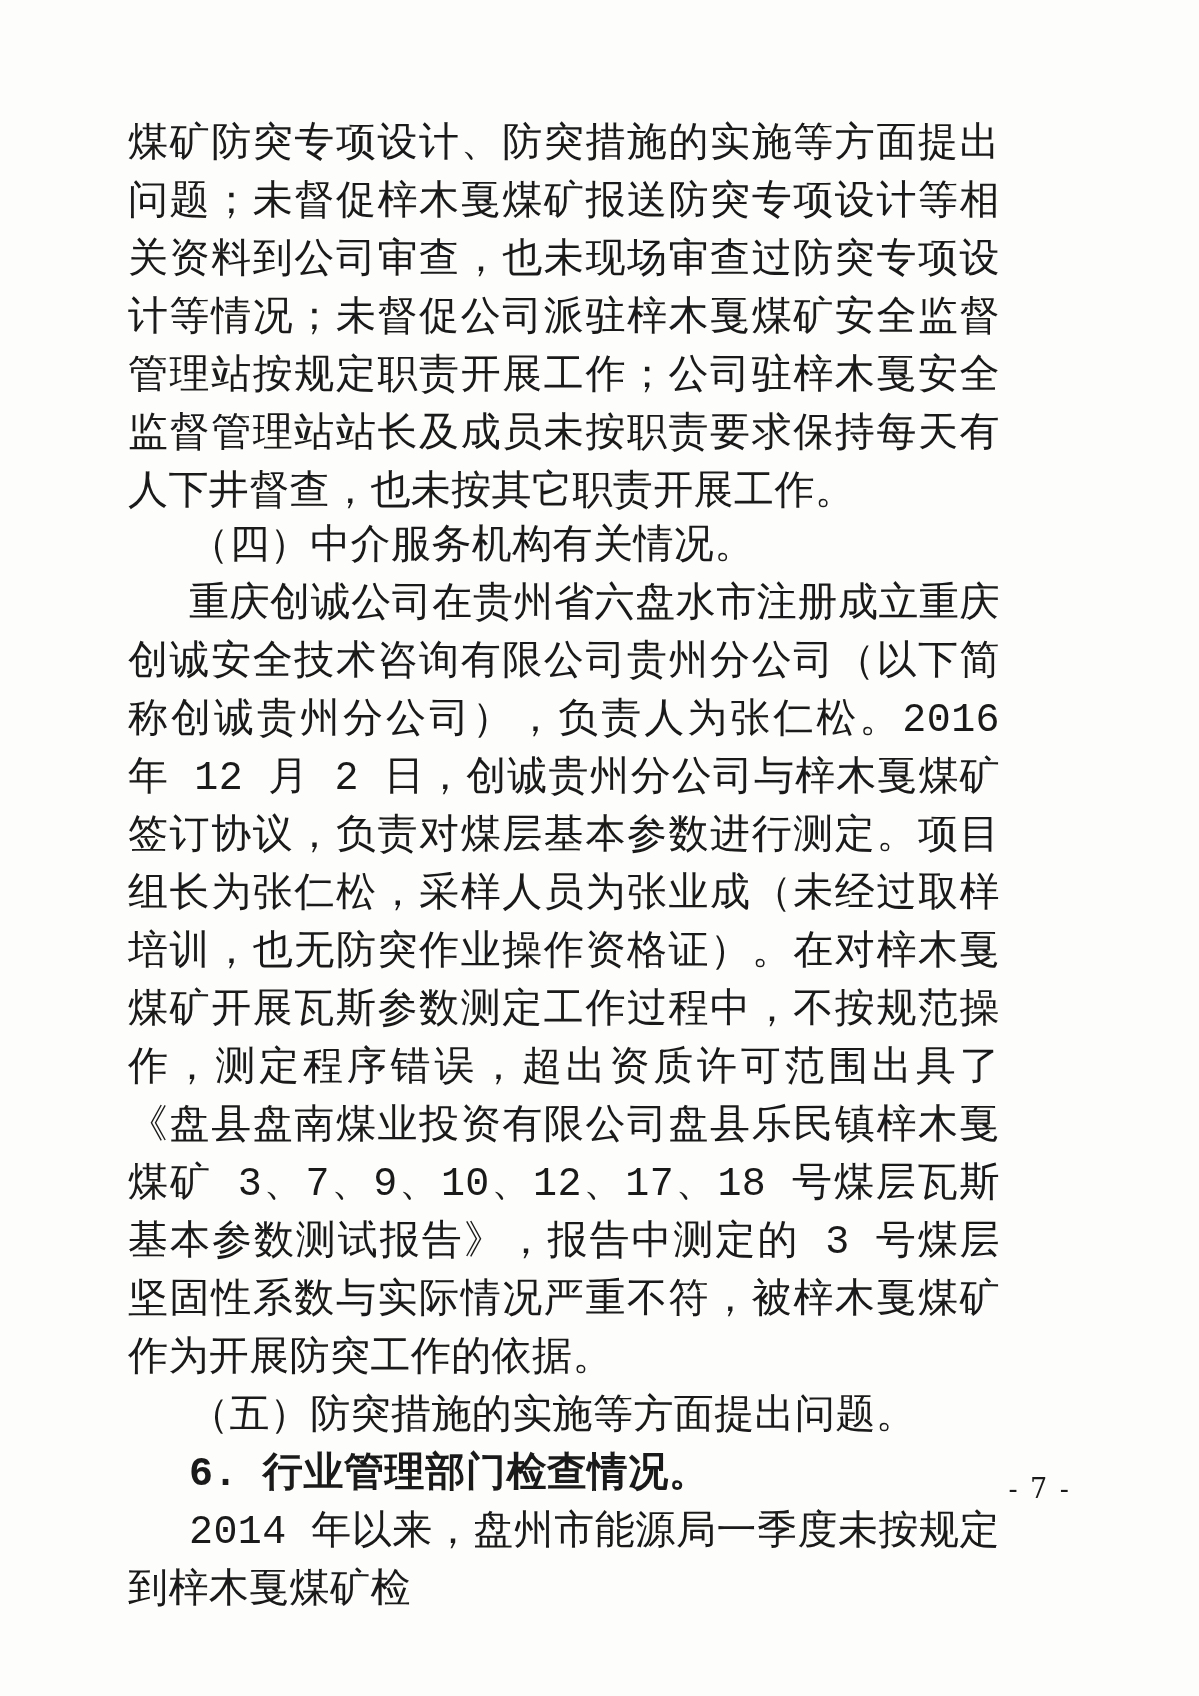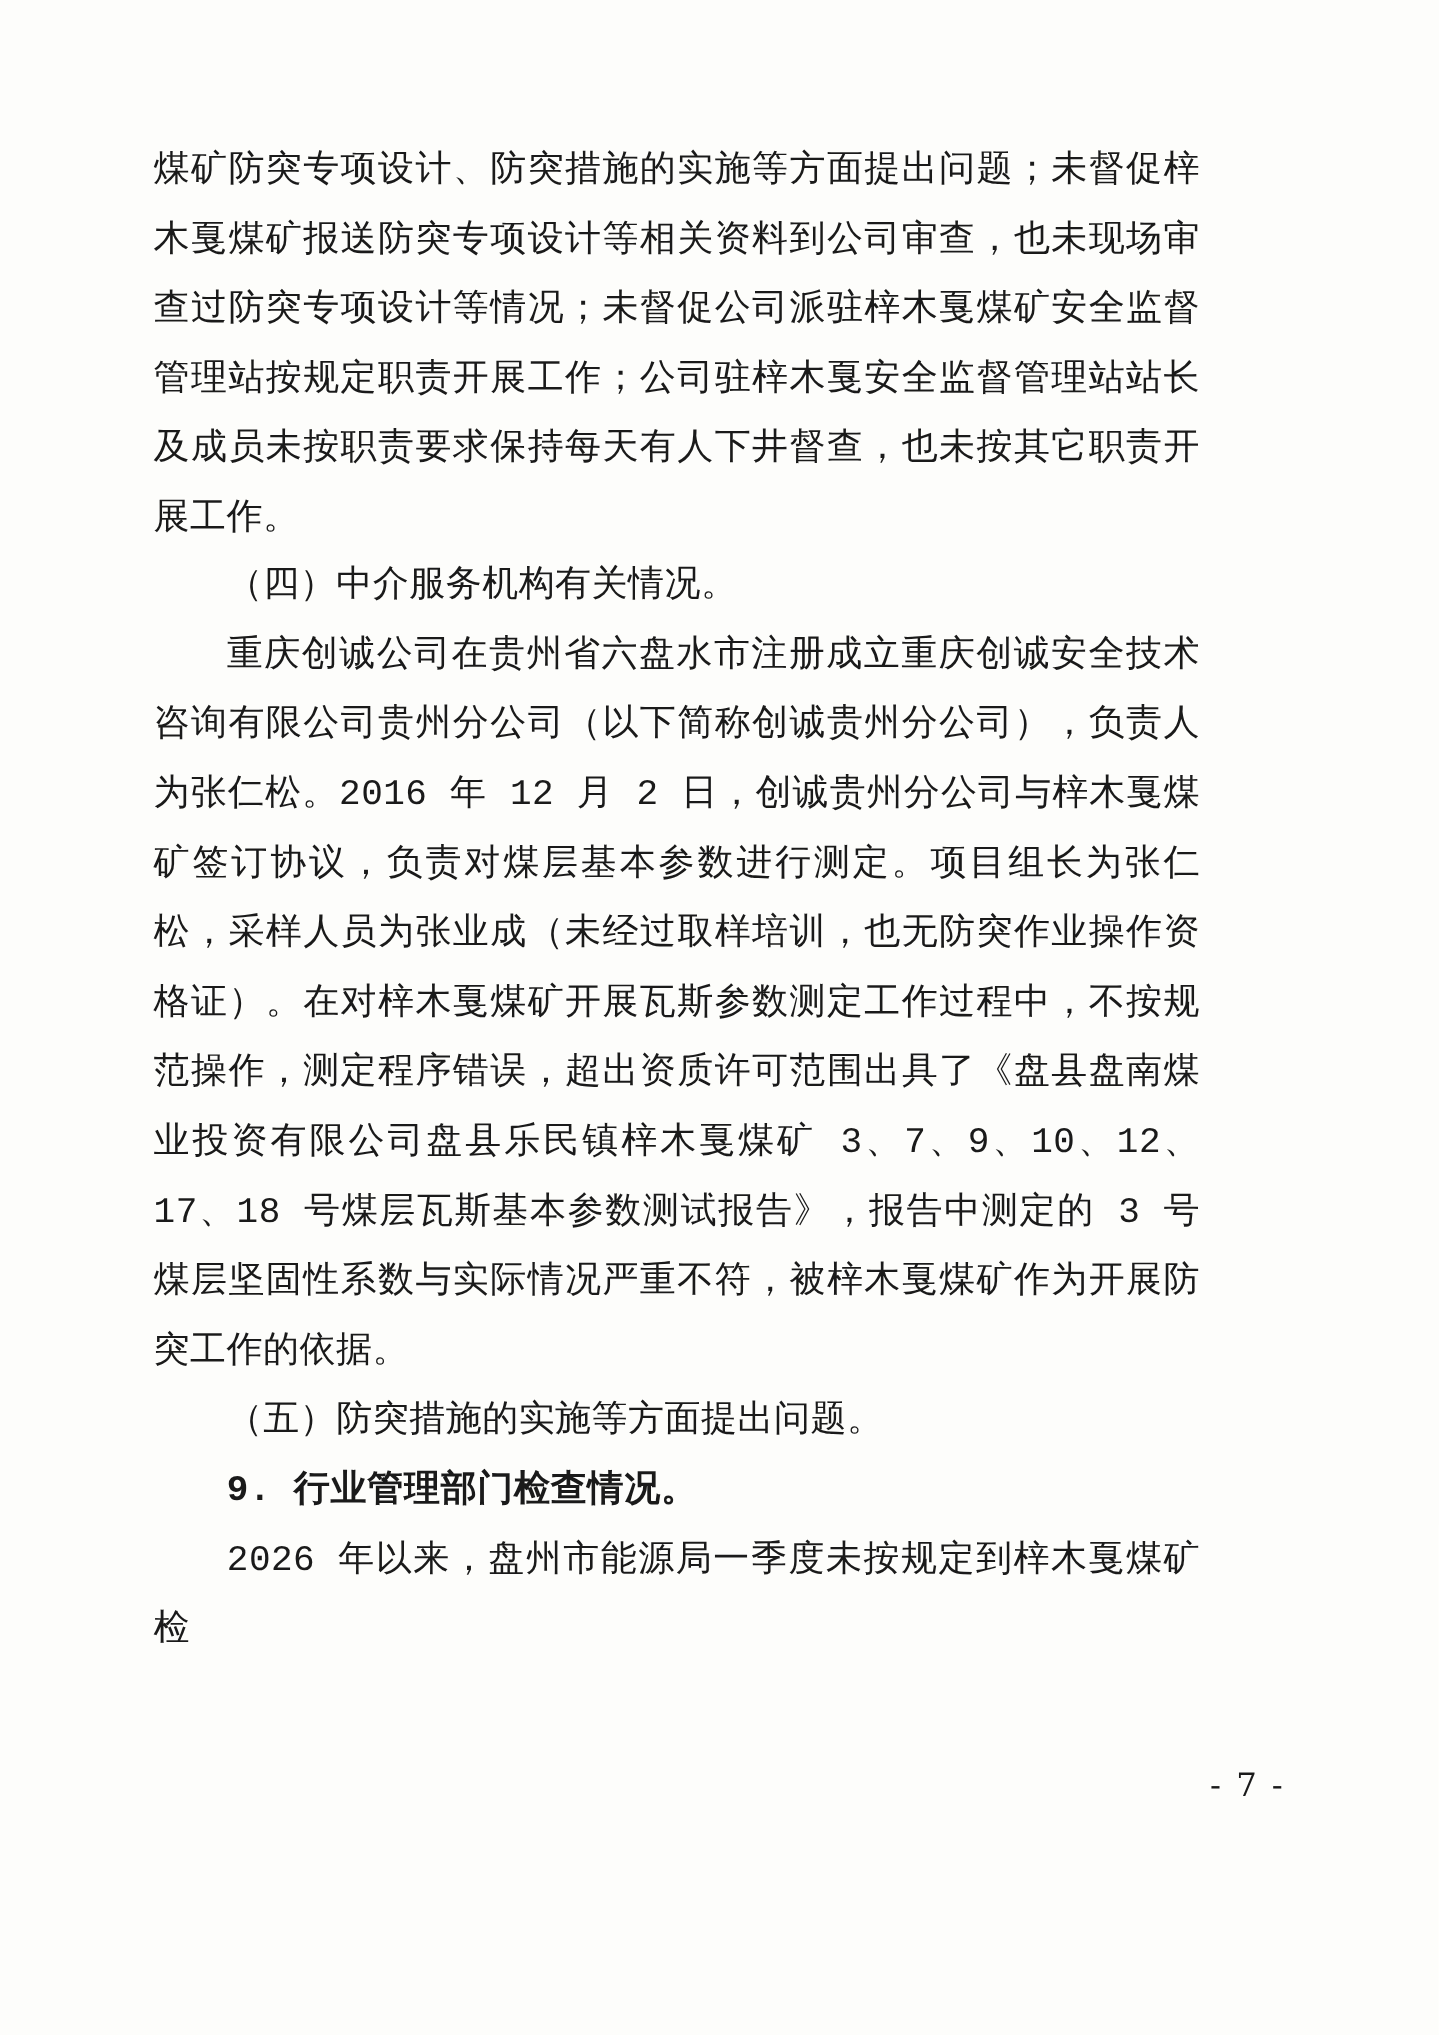--- a/index.html
+++ b/index.html
@@ -18,21 +18,21 @@
     box-sizing: border-box;
     overflow: hidden;
   }
   .content {
     position: absolute;
     left: 128px;
     top: 112px;
     width: 872px;
   }
   .para {
-    font-size: 30px;
+    font-size: 40px;
     line-height: 58px;
     color: #1a1a1a;
     text-align: justify;
     text-justify: inter-ideograph;
     letter-spacing: 0.4px;
     margin: 0;
     font-family: "DejaVu Serif", serif;
   }
   .para.indent {
     text-indent: 61px;
@@ -54,17 +54,17 @@
 </style>
 </head>
 <body>
 
 <div class="page">
   <div class="content">
     <p class="para">煤矿防突专项设计、防突措施的实施等方面提出问题；未督促梓木戛煤矿报送防突专项设计等相关资料到公司审查，也未现场审查过防突专项设计等情况；未督促公司派驻梓木戛煤矿安全监督管理站按规定职责开展工作；公司驻梓木戛安全监督管理站站长及成员未按职责要求保持每天有人下井督查，也未按其它职责开展工作。</p>
     <p class="para indent">（四）中介服务机构有关情况。</p>
     <p class="para indent">重庆创诚公司在贵州省六盘水市注册成立重庆创诚安全技术咨询有限公司贵州分公司（以下简称创诚贵州分公司），负责人为张仁松。2016 年 12 月 2 日，创诚贵州分公司与梓木戛煤矿签订协议，负责对煤层基本参数进行测定。项目组长为张仁松，采样人员为张业成（未经过取样培训，也无防突作业操作资格证）。在对梓木戛煤矿开展瓦斯参数测定工作过程中，不按规范操作，测定程序错误，超出资质许可范围出具了《盘县盘南煤业投资有限公司盘县乐民镇梓木戛煤矿 3、7、9、10、12、17、18 号煤层瓦斯基本参数测试报告》，报告中测定的 3 号煤层坚固性系数与实际情况严重不符，被梓木戛煤矿作为开展防突工作的依据。</p>
     <p class="para indent">（五）防突措施的实施等方面提出问题。</p>
-    <p class="para indent bold">9. 行业管理部门检查情况。</p>
-    <p class="para indent">2026 年以来，盘州市能源局一季度未按规定到梓木戛煤矿检</p>
+    <p class="para indent bold">6. 行业管理部门检查情况。</p>
+    <p class="para indent">2014 年以来，盘州市能源局一季度未按规定到梓木戛煤矿检</p>
   </div>
   <div class="page-number">- 7 -</div>
 </div>
 
 </body></html>

